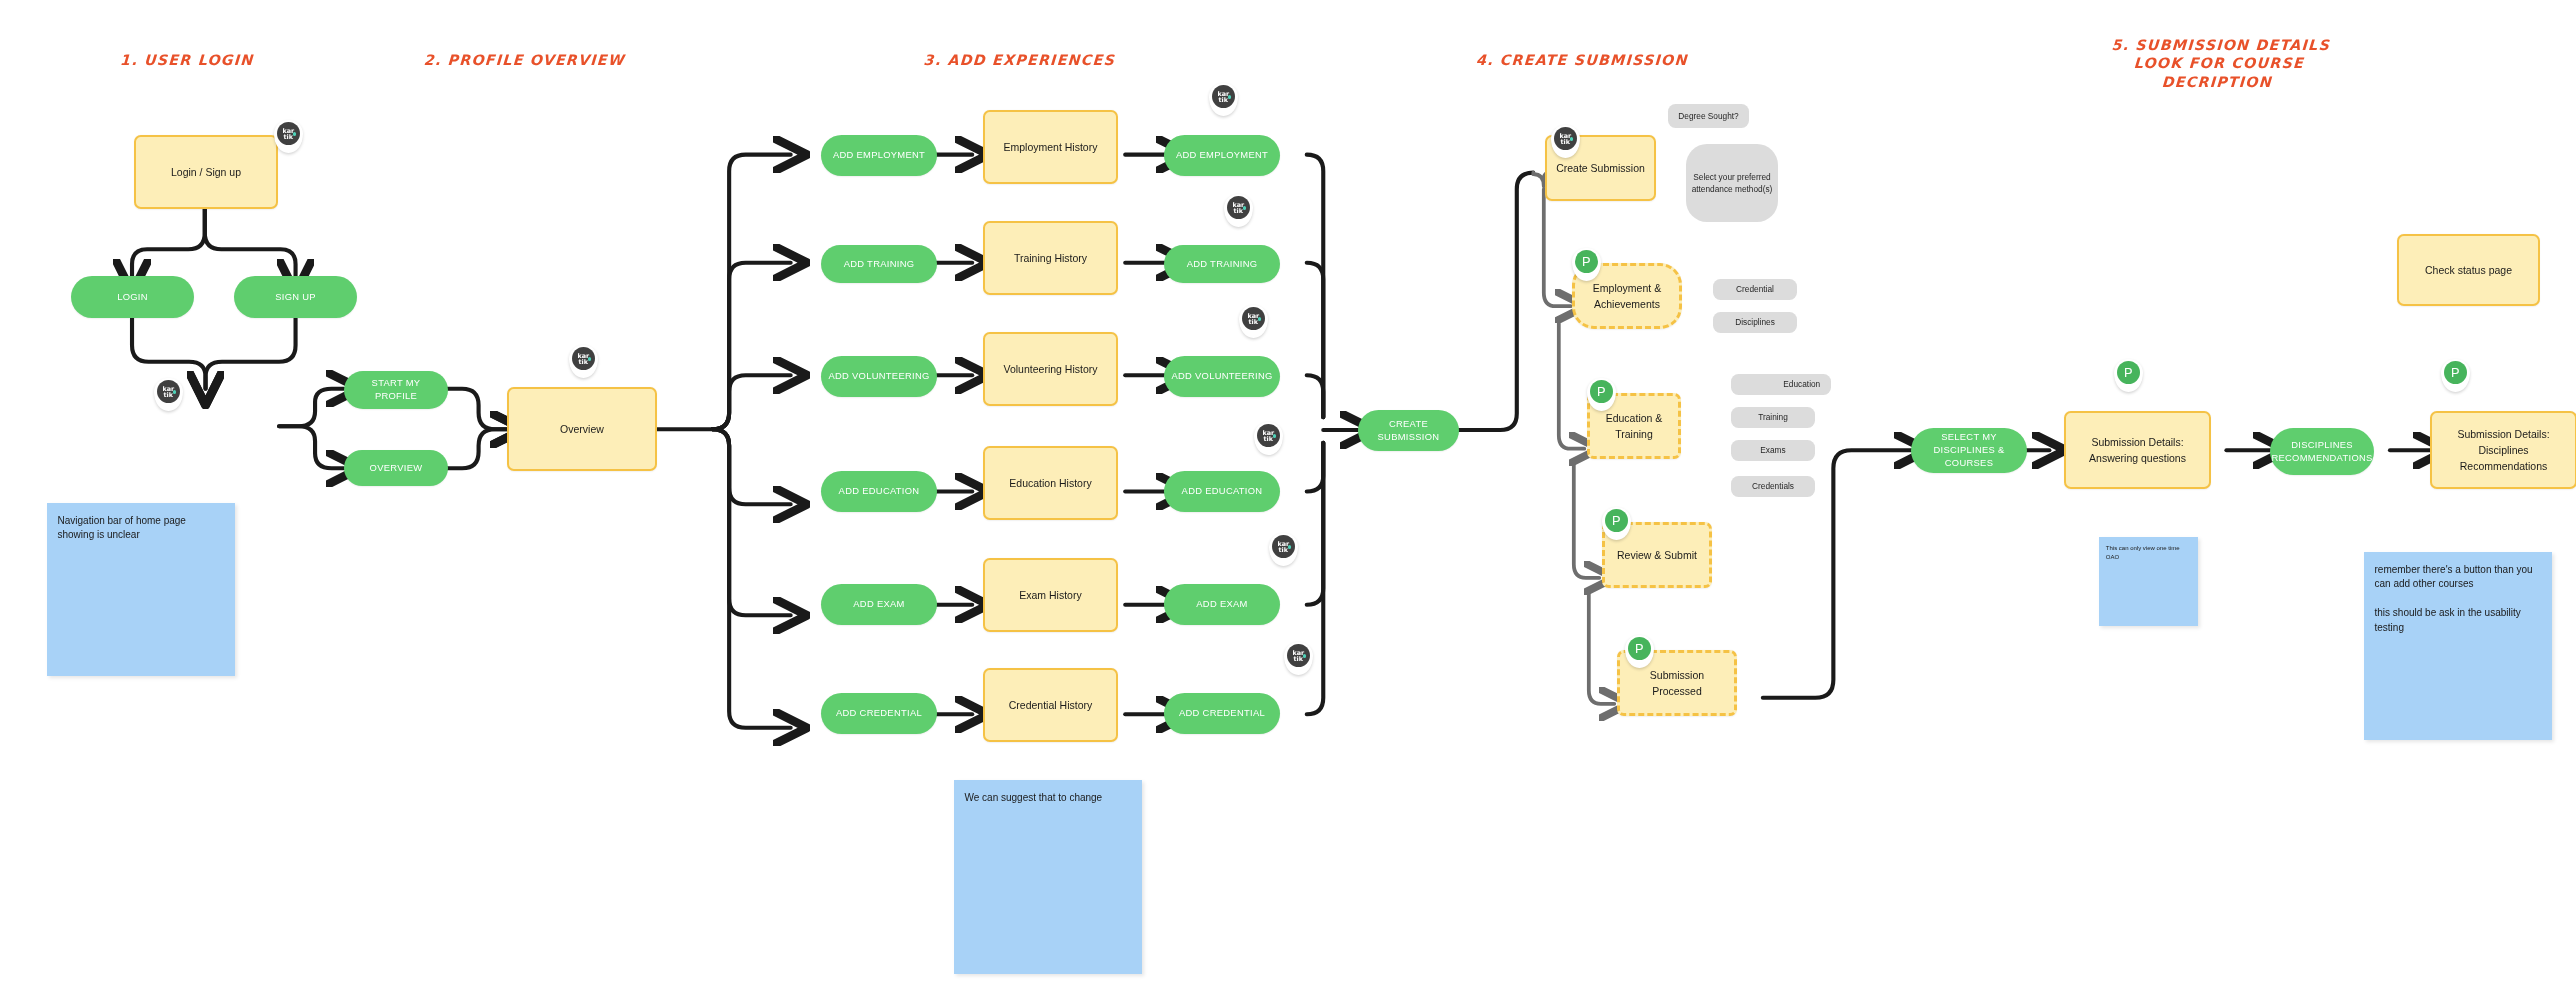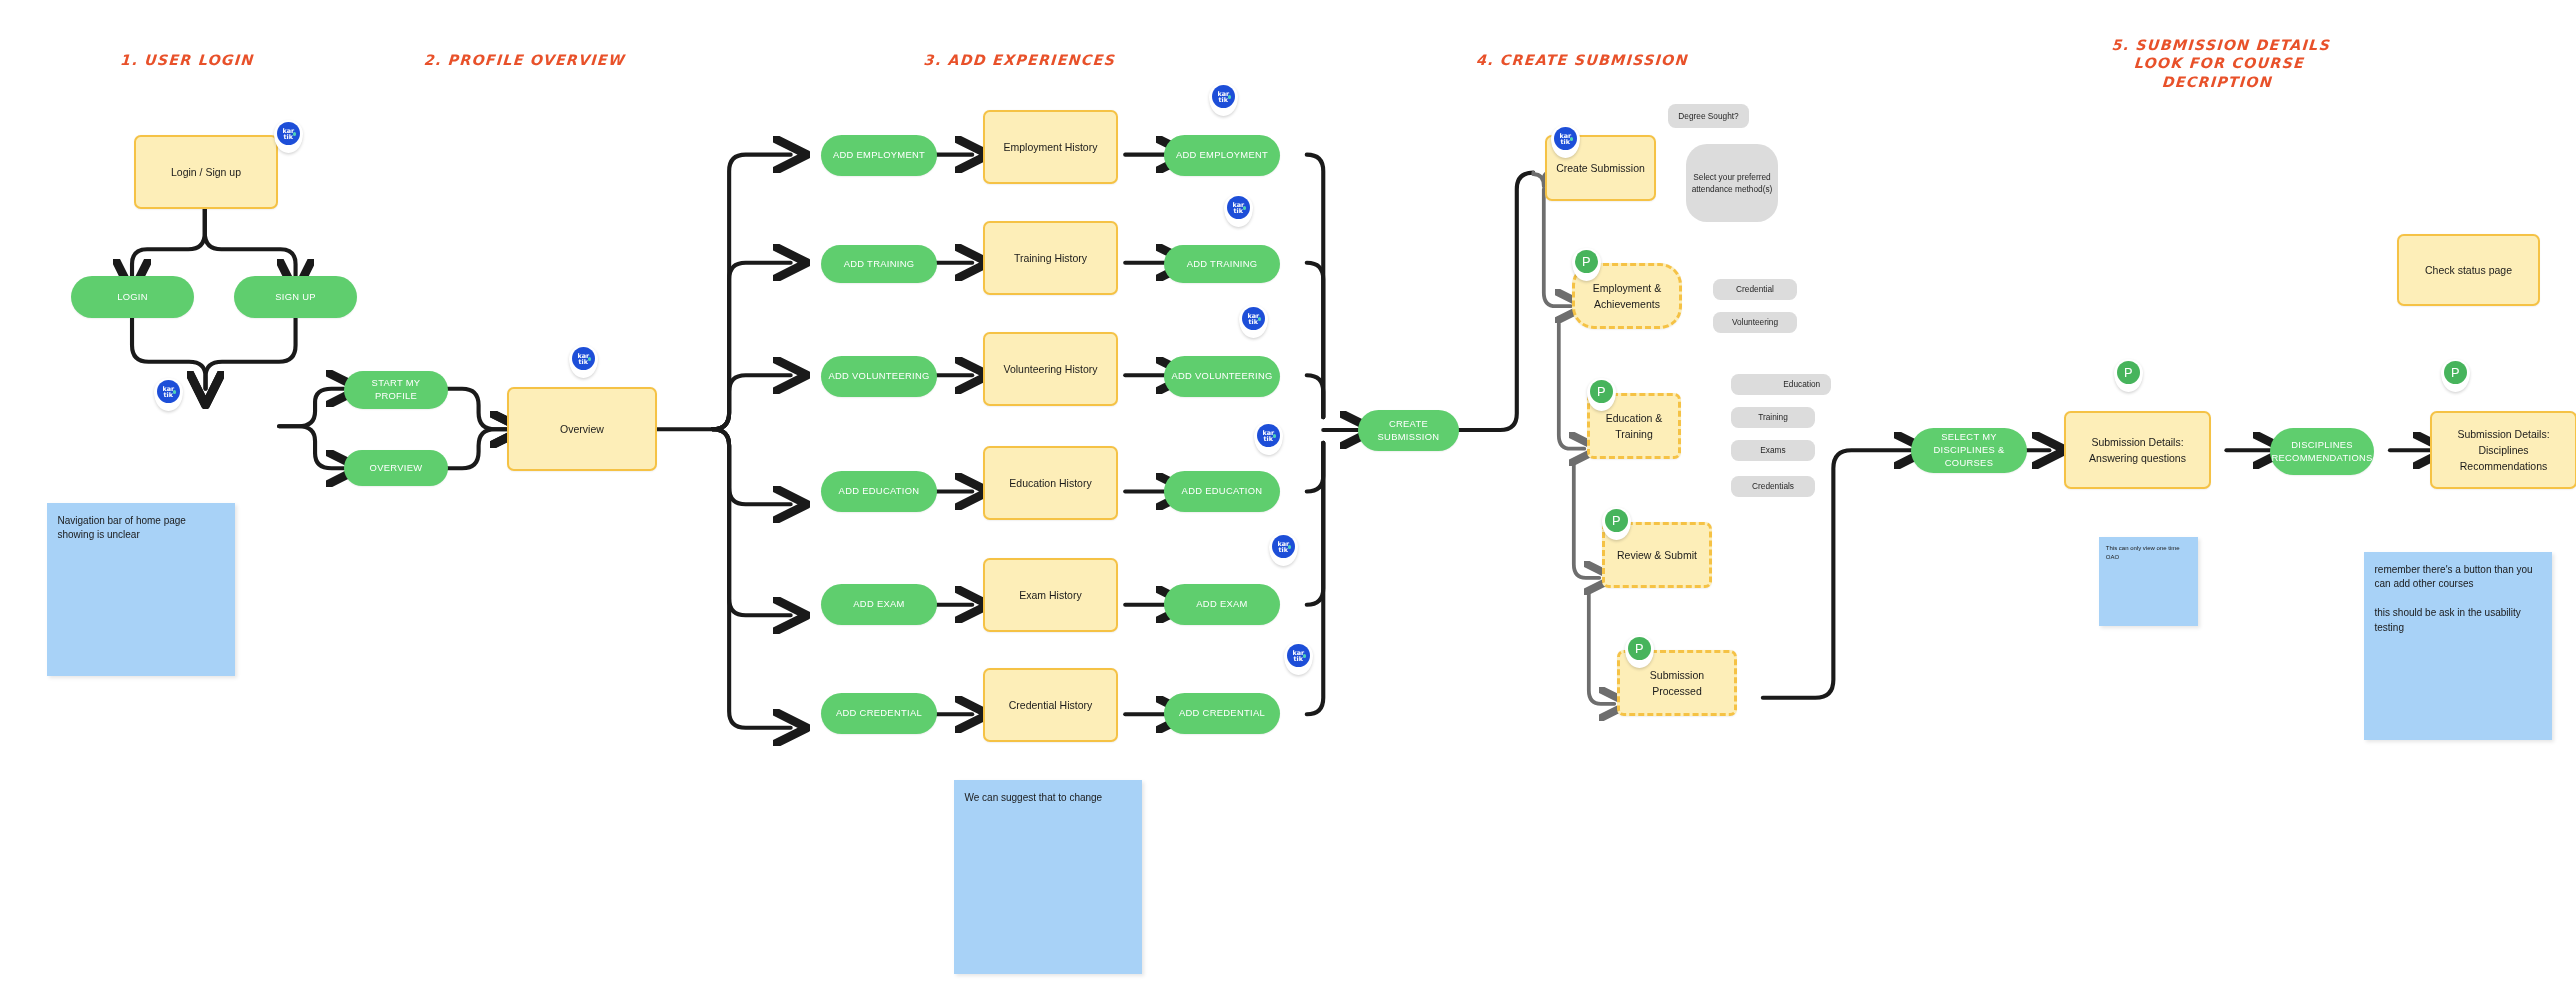--- a/index.html
+++ b/index.html
@@ -105,21 +105,21 @@
     justify-content: center;
     box-shadow: 0 1.5px 3px rgba(0,0,0,.17);
     padding-top: 2.3px;
   }
   .pin .inner {
     width: 23px; height: 23px;
     border-radius: 50%;
     display: flex; align-items: center; justify-content: center;
     overflow: hidden;
   }
-  .pin .inner.kartik { background: #1d4ed8; }
+  .pin .inner.kartik { background: #404040; }
   .pin .inner.pavatar { background: #47b45c; color:#fff; font-size:12.8px; }
   .kartik-mark {
     font-family: "DejaVu Sans", sans-serif;
     font-weight: 700;
     font-size: 6.4px;
     color: #ffffff;
     line-height: 0.95;
     text-align: center;
     position: relative;
   }
@@ -319,21 +319,21 @@
   </div>
 
   <div class="abs gchip" style="left:1668px; top:104px; width:81px; height:24px;">Degree Sought?</div>
   <div class="abs gchip big" style="left:1686px; top:144px; width:92px; height:78px;">Select your preferred attendance method(s)</div>
 
   <div class="abs ycard dashed" style="left:1572px; top:263px; width:110px; height:66px;border-radius:22px;">Employment &amp; Achievements</div>
   <div class="abs pin" style="left:1572px; top:248px;">
     <div class="inner pavatar">P</div>
   </div>
   <div class="abs gchip" style="left:1713px; top:279px; width:84px; height:21px;">Credential</div>
-  <div class="abs gchip" style="left:1713px; top:312px; width:84px; height:21px;">Volunteering</div>
+  <div class="abs gchip" style="left:1713px; top:312px; width:84px; height:21px;">Disciplines</div>
 
   <div class="abs ycard dashed" style="left:1587px; top:393px; width:94px; height:66px;">Education &amp; Training</div>
   <div class="abs pin" style="left:1587px; top:378px;">
     <div class="inner pavatar">P</div>
   </div>
   <div class="abs gchip" style="left:1731px; top:374px; width:100px; height:21px;padding-left:46px;">Education</div>
   <div class="abs gchip" style="left:1731px; top:407px; width:84px; height:21px;">Training</div>
   <div class="abs gchip" style="left:1731px; top:440px; width:84px; height:21px;">Exams</div>
   <div class="abs gchip" style="left:1731px; top:476px; width:84px; height:21px;">Credentials</div>
 

